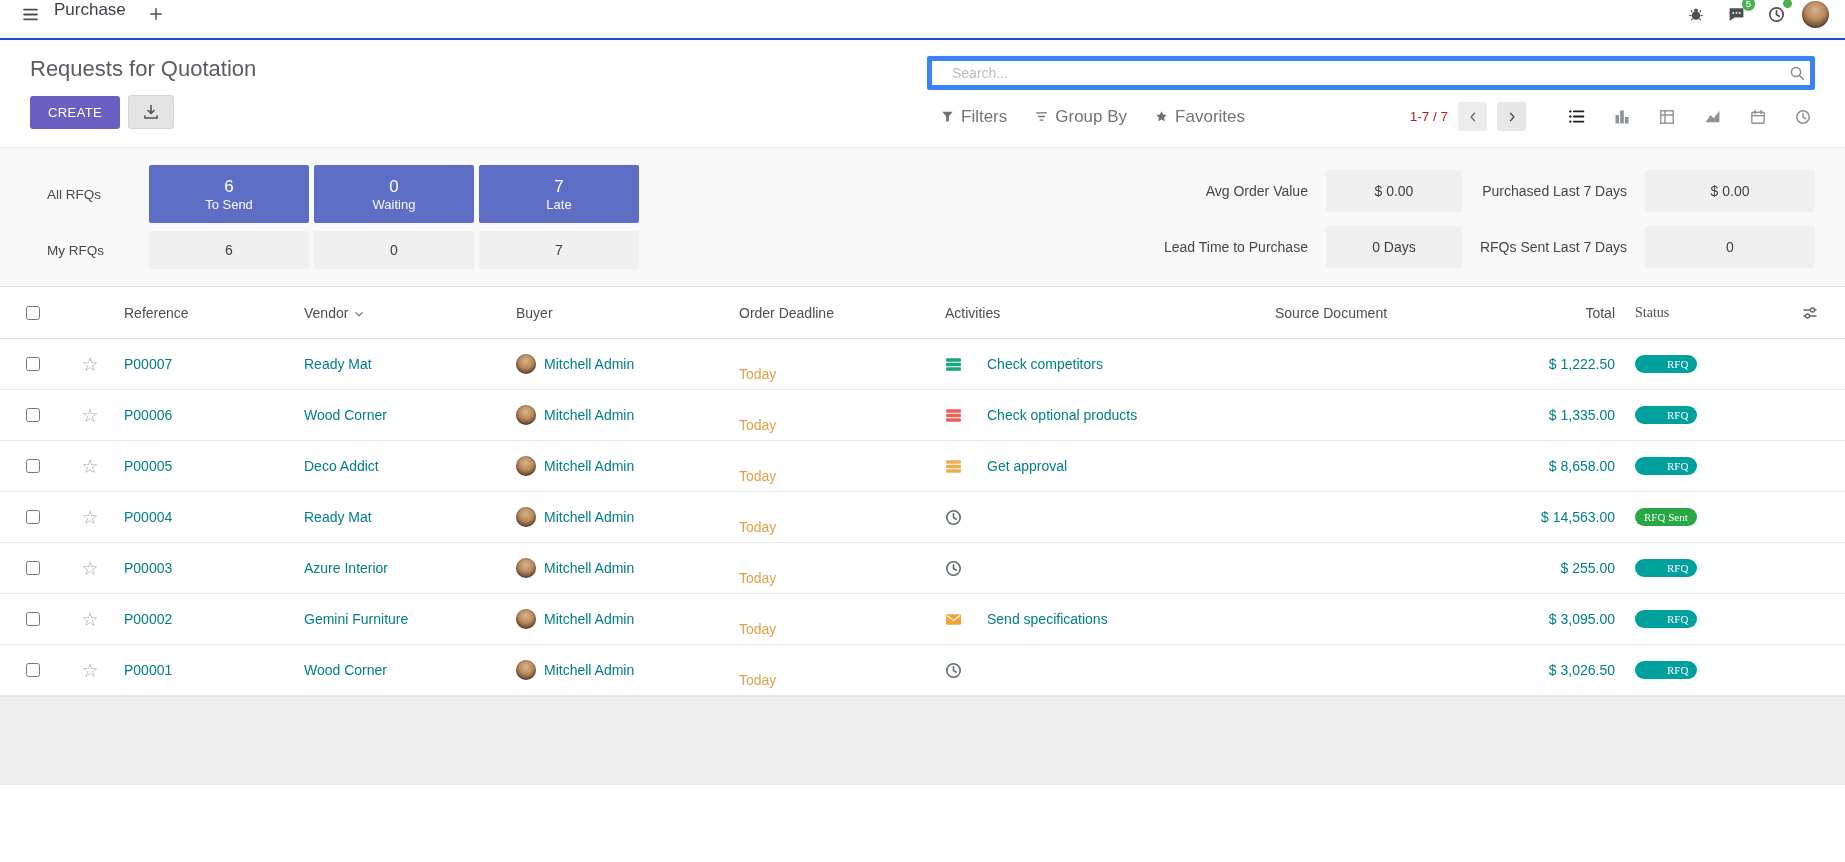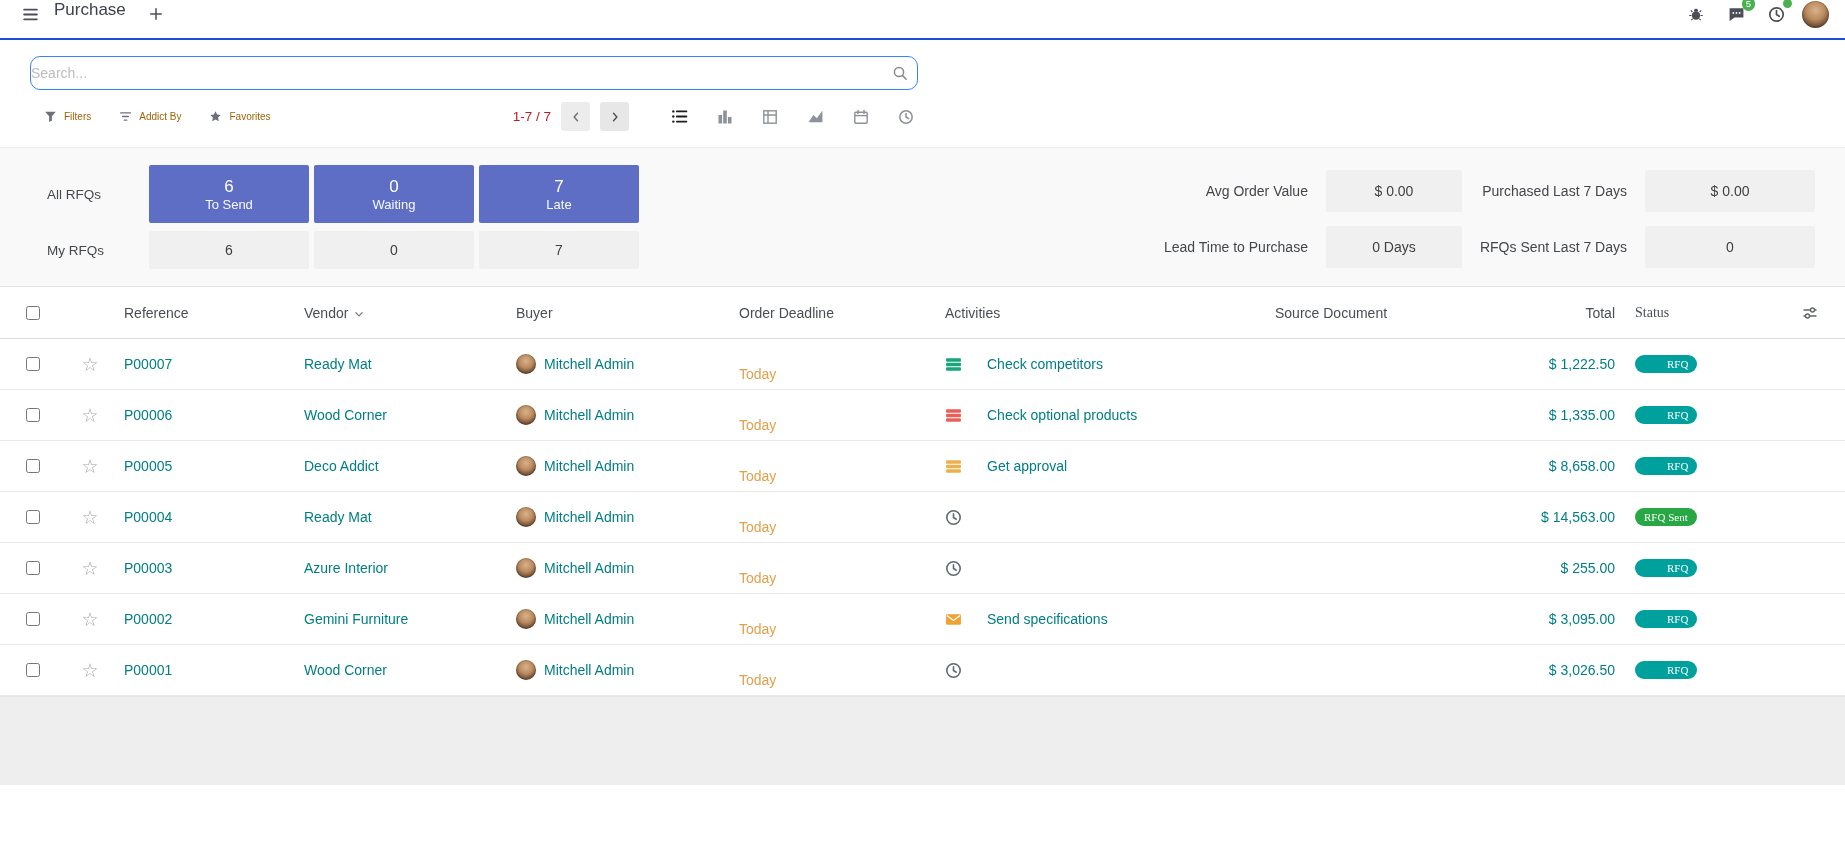--- a/index.html
+++ b/index.html
@@ -28,27 +28,27 @@
   
   .control-panel{ display:flex; justify-content:space-between; padding:16px 30px 16px 30px; }
   .page-title{ font-size:22px; font-weight:400; color:#5f5865; }
   .cp-buttons{ display:flex; align-items:center; gap:8px; margin-top:13px; }
   .btn-create{ background:var(--accent); color:#fff; font-size:13px; letter-spacing:.4px;
     padding:9px 18px; border-radius:3px; font-weight:500; }
   .btn-export{ background:#e4e4e4; border:1px solid #d5d5d5; border-radius:3px;
     width:46px; height:34px; display:flex; align-items:center; justify-content:center; color:#555; }
   .cp-right{ width:888px; }
   .search-wrap{ position:relative; }
-  .search-input{ width:100%; height:34px; border:1px solid #3b82f6; border-radius:10px;
-    padding:0 36px 0 0; font-size:14px; color:#333; outline:none; }
+  .search-input{ width:100%; height:34px; border:5px solid #3b82f6; border-radius:2px;
+    padding:0 36px 0 20px; font-size:14px; color:#333; outline:none; }
   .search-input::placeholder{ color:#bdbdbd; }
   .search-icon{ position:absolute; right:10px; top:9px; color:#8a8a8a; }
   .cp-filter-row{ display:flex; align-items:center; margin-top:12px; }
   .filter-btns{ display:flex; align-items:center; gap:28px; margin-left:14px; }
-  .filter-btn{ display:flex; align-items:center; gap:7px; font-size:10px; color:#a16207; }
+  .filter-btn{ display:flex; align-items:center; gap:7px; font-size:17px; color:#737373; }
   .filter-btn svg{ color:#6d7177; }
   .pager{ margin-left:auto; display:flex; align-items:center; gap:10px; }
   .pager-text{ font-size:13.5px; color:#b91c1c; }
   .pager-btn{ width:29px; height:29px; background:#e7e7e7; border-radius:3px;
     display:flex; align-items:center; justify-content:center; color:#4c4c4c; }
   .pager-btn.prev{ background:#ececec; color:#6b6b6b; }
   .view-switcher{ display:flex; align-items:center; gap:29px; margin-left:42px; margin-right:4px; }
   .vs-btn{ color:#8d9199; display:flex; }
   .vs-btn.active{ color:#1d1d1d; }
 
@@ -141,20 +141,32 @@
           <circle cx="8" cy="8" r="6.3" fill="none" stroke="currentColor" stroke-width="1.6"></circle>
           <path d="M8 4.4V8l2.6 1.6" fill="none" stroke="currentColor" stroke-width="1.6" stroke-linecap="round"></path>
         </svg>
       <span class="badge dot" data-interactable="false"></span>
     </button>
     <span class="avatar nav-avatar" data-interactable="true"></span>
   </div>
 </header>
 
 <section class="control-panel" data-interactable="false">
+  <div class="cp-left">
+    <h1 class="page-title" data-interactable="false">Requests for Quotation</h1>
+    <div class="cp-buttons">
+      <button class="btn-create" data-interactable="true">CREATE</button>
+      <button class="btn-export" data-interactable="true">
+        <svg width="16" height="16" viewBox="0 0 16 16">
+            <path d="M8 1.5v8M5 6.5l3 3 3-3" stroke="currentColor" fill="none" stroke-width="1.6" stroke-linecap="round" stroke-linejoin="round"></path>
+            <path d="M2 11.5v2.5h12v-2.5" stroke="currentColor" fill="none" stroke-width="1.6"></path>
+          </svg>
+      </button>
+    </div>
+  </div>
   <div class="cp-right">
     <div class="search-wrap">
       <input class="search-input" type="text" data-interactable="true" placeholder="Search..." style="">
       <span class="search-icon" data-interactable="true">
         <svg width="16" height="16" viewBox="0 0 16 16">
             <circle cx="7" cy="7" r="4.6" fill="none" stroke="currentColor" stroke-width="1.5"></circle>
             <path d="M10.6 10.6L14.2 14.2" stroke="currentColor" stroke-width="1.5" stroke-linecap="round"></path>
           </svg>
       </span>
     </div>
@@ -163,21 +175,21 @@
         <button class="filter-btn" data-interactable="true">
           <svg width="13" height="13" viewBox="0 0 16 16">
               <path d="M1.5 2h13l-4.8 5.6v5.6L6.3 14.8V7.6z" fill="currentColor"></path>
             </svg>
           <span data-interactable="false">Filters</span>
         </button>
         <button class="filter-btn" data-interactable="true">
           <svg width="13" height="13" viewBox="0 0 16 16">
               <path d="M2 3.5h12M4.5 8h7M6.5 12.5h3" stroke="currentColor" stroke-width="1.7" stroke-linecap="round"></path>
             </svg>
-          <span data-interactable="false">Addict By</span>
+          <span data-interactable="false">Group By</span>
         </button>
         <button class="filter-btn" data-interactable="true">
           <svg width="13" height="13" viewBox="0 0 16 16">
               <path d="M8 1.6l2 4 4.4.6-3.2 3.1.8 4.4L8 11.6l-4 2.1.8-4.4L1.6 6.2 6 5.6z" fill="currentColor"></path>
             </svg>
           <span data-interactable="false">Favorites</span>
         </button>
       </div>
       <div class="pager" data-interactable="false">
         <span class="pager-text" data-interactable="false">1-7 / 7</span>

